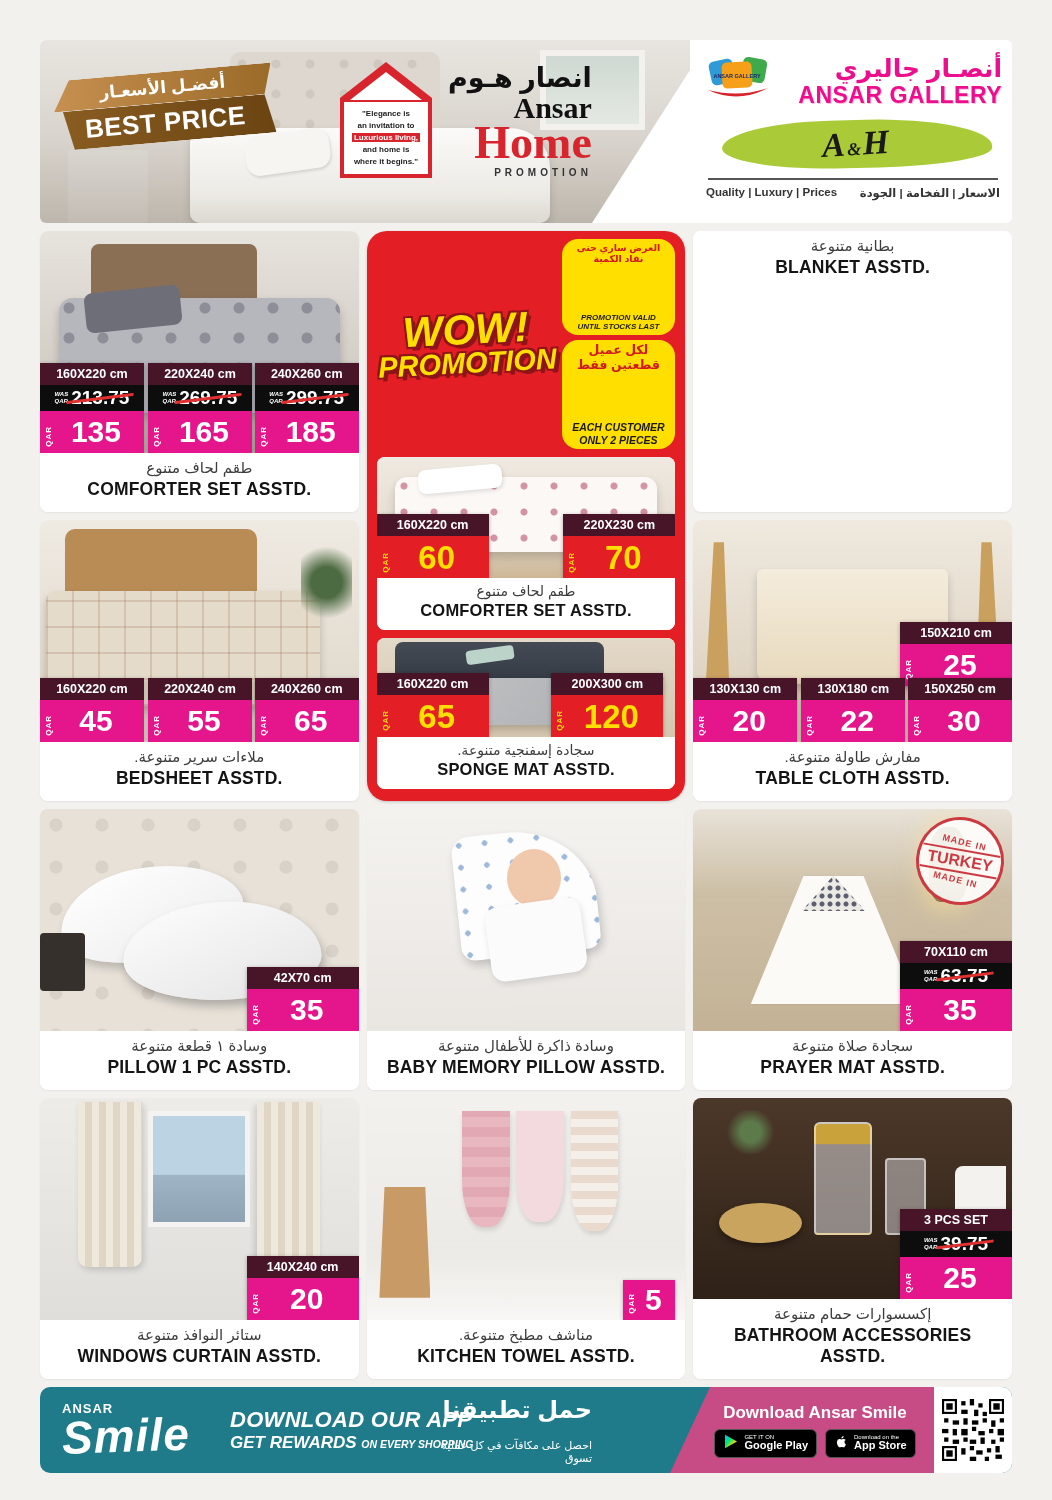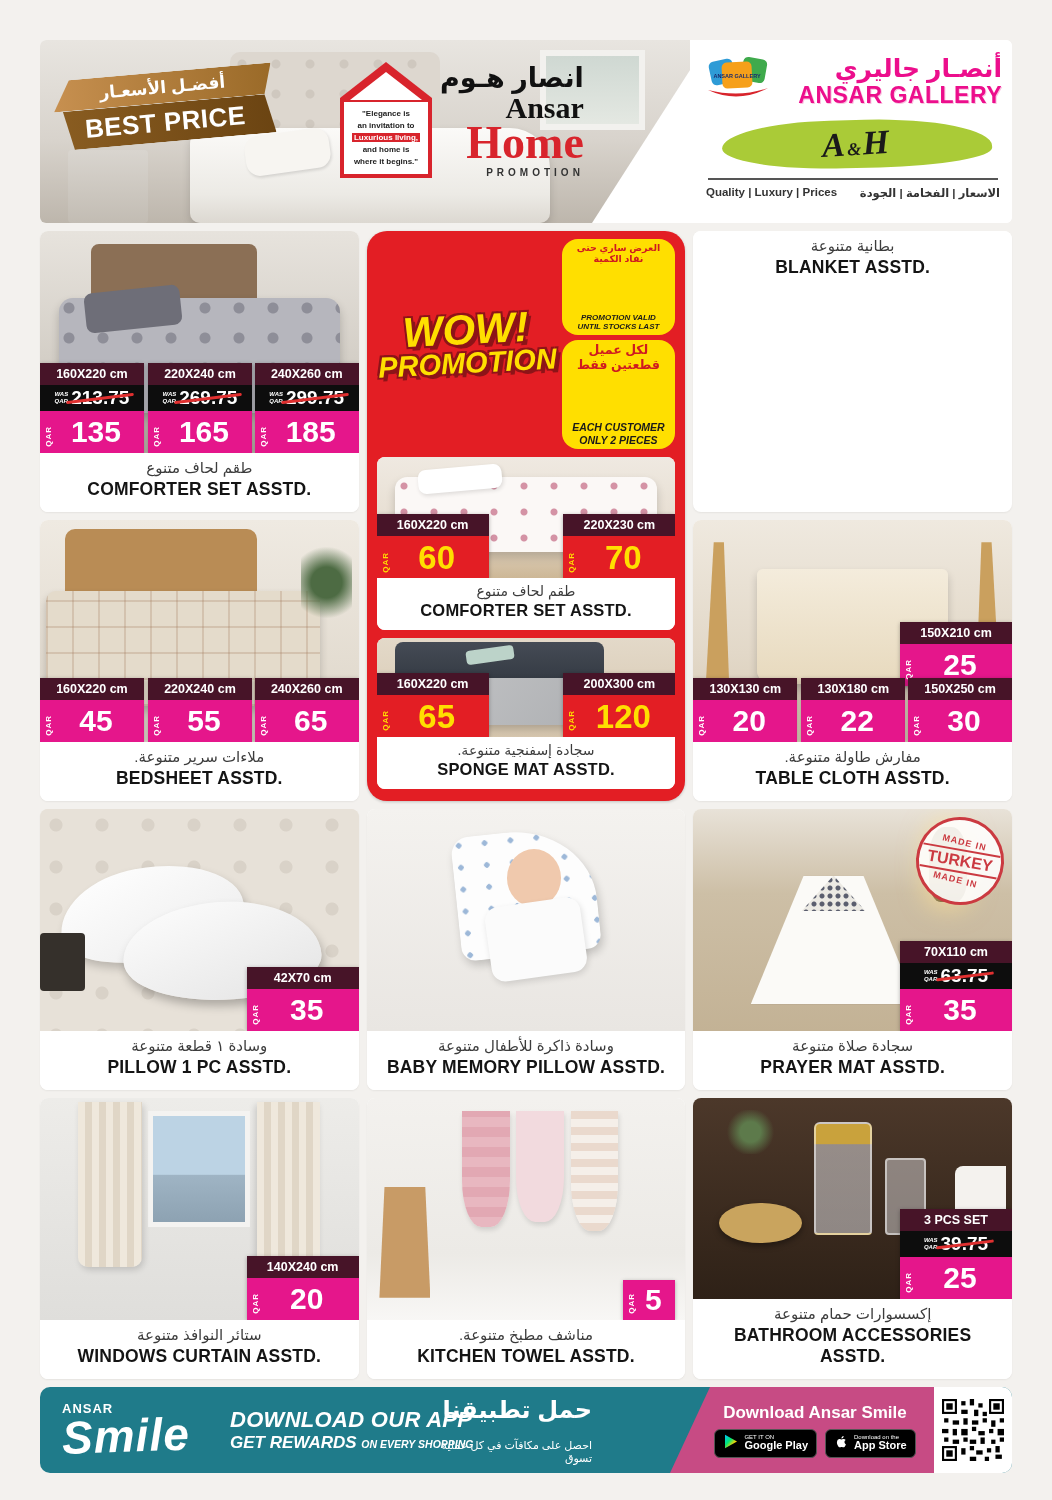--- a/index.html
+++ b/index.html
@@ -25,21 +25,21 @@
   .rb-en { background:linear-gradient(90deg,#8a5d21,#6b4412); color:#fff; font-weight:bold; font-size:26px; text-align:center;
     padding:4px 10px; clip-path:polygon(4% 0,96% 0,100% 100%,8% 100%); letter-spacing:.5px; }
 
   .home-logo { position:absolute; left:300px; top:22px; display:flex; gap:8px; align-items:flex-start; }
   .house { position:relative; width:92px; }
   .h-roof { width:0; height:0; border-left:46px solid transparent; border-right:46px solid transparent; border-bottom:36px solid #d8242c; }
   .h-roof-in { position:absolute; top:10px; left:10px; width:0; height:0; border-left:36px solid transparent; border-right:36px solid transparent; border-bottom:28px solid #fff; }
   .h-body { border:4px solid #d8242c; background:#fff; padding:6px 3px; text-align:center; }
   .h-tag { font-size:8px; line-height:1.5; color:#222; font-weight:bold; }
   .h-tag .hl { background:#d8242c; color:#fff; padding:0 2px; }
-  .home-text { text-align:right; }
+  .home-text { text-align:right;margin-left:8px; }
   .home-ar { font-size:27px; font-weight:bold; color:#111; }
   .home-en-top { font-family:"Liberation Serif","DejaVu Serif",serif; font-weight:bold; font-size:30px; color:#111; display:block; line-height:.9; }
   .home-en-main { font-family:"Liberation Serif","DejaVu Serif",serif; font-weight:bold; font-size:46px; color:#d8242c; display:block; line-height:.95; }
   .home-promo { font-size:10px; letter-spacing:4px; color:#333; font-weight:bold; margin-top:2px; }
 
   .hdr-right { position:absolute; right:0; top:0; bottom:0; width:322px; background:#fff; padding:12px 10px 24px 14px; }
   .gal-row { display:flex; align-items:center; gap:8px; }
   .gal-text { text-align:right; flex:1; }
   .gal-ar { color:#ec0e8c; font-weight:bold; font-size:25px; line-height:1.05; }
   .gal-en { color:#ec0e8c; font-weight:bold; font-size:23px; letter-spacing:.5px; text-shadow:1px 1px 0 #f9c3e0; }
@@ -341,21 +341,21 @@
           <div class="sh s1"></div>
             <div class="sh s2"></div>
             <div class="sh s3"></div>
           <div class="ptag wowtag" style="left:0">
             <div class="pt-size">160X220 cm</div>
             <div class="pt-price">
                 <span class="pt-qar">QAR</span>
                 <span class="pt-num">65</span>
               </div>
           </div>
-          <div class="ptag wowtag" style="right:0">
+          <div class="ptag wowtag" style="right:12px">
             <div class="pt-size">200X300 cm</div>
             <div class="pt-price">
                 <span class="pt-qar">QAR</span>
                 <span class="pt-num">120</span>
               </div>
           </div>
         </div>
         <div class="caption">
           <div class="cap-ar" dir="rtl">سجادة إسفنجية متنوعة.</div>
           <div class="cap-en">SPONGE MAT ASSTD.</div>

